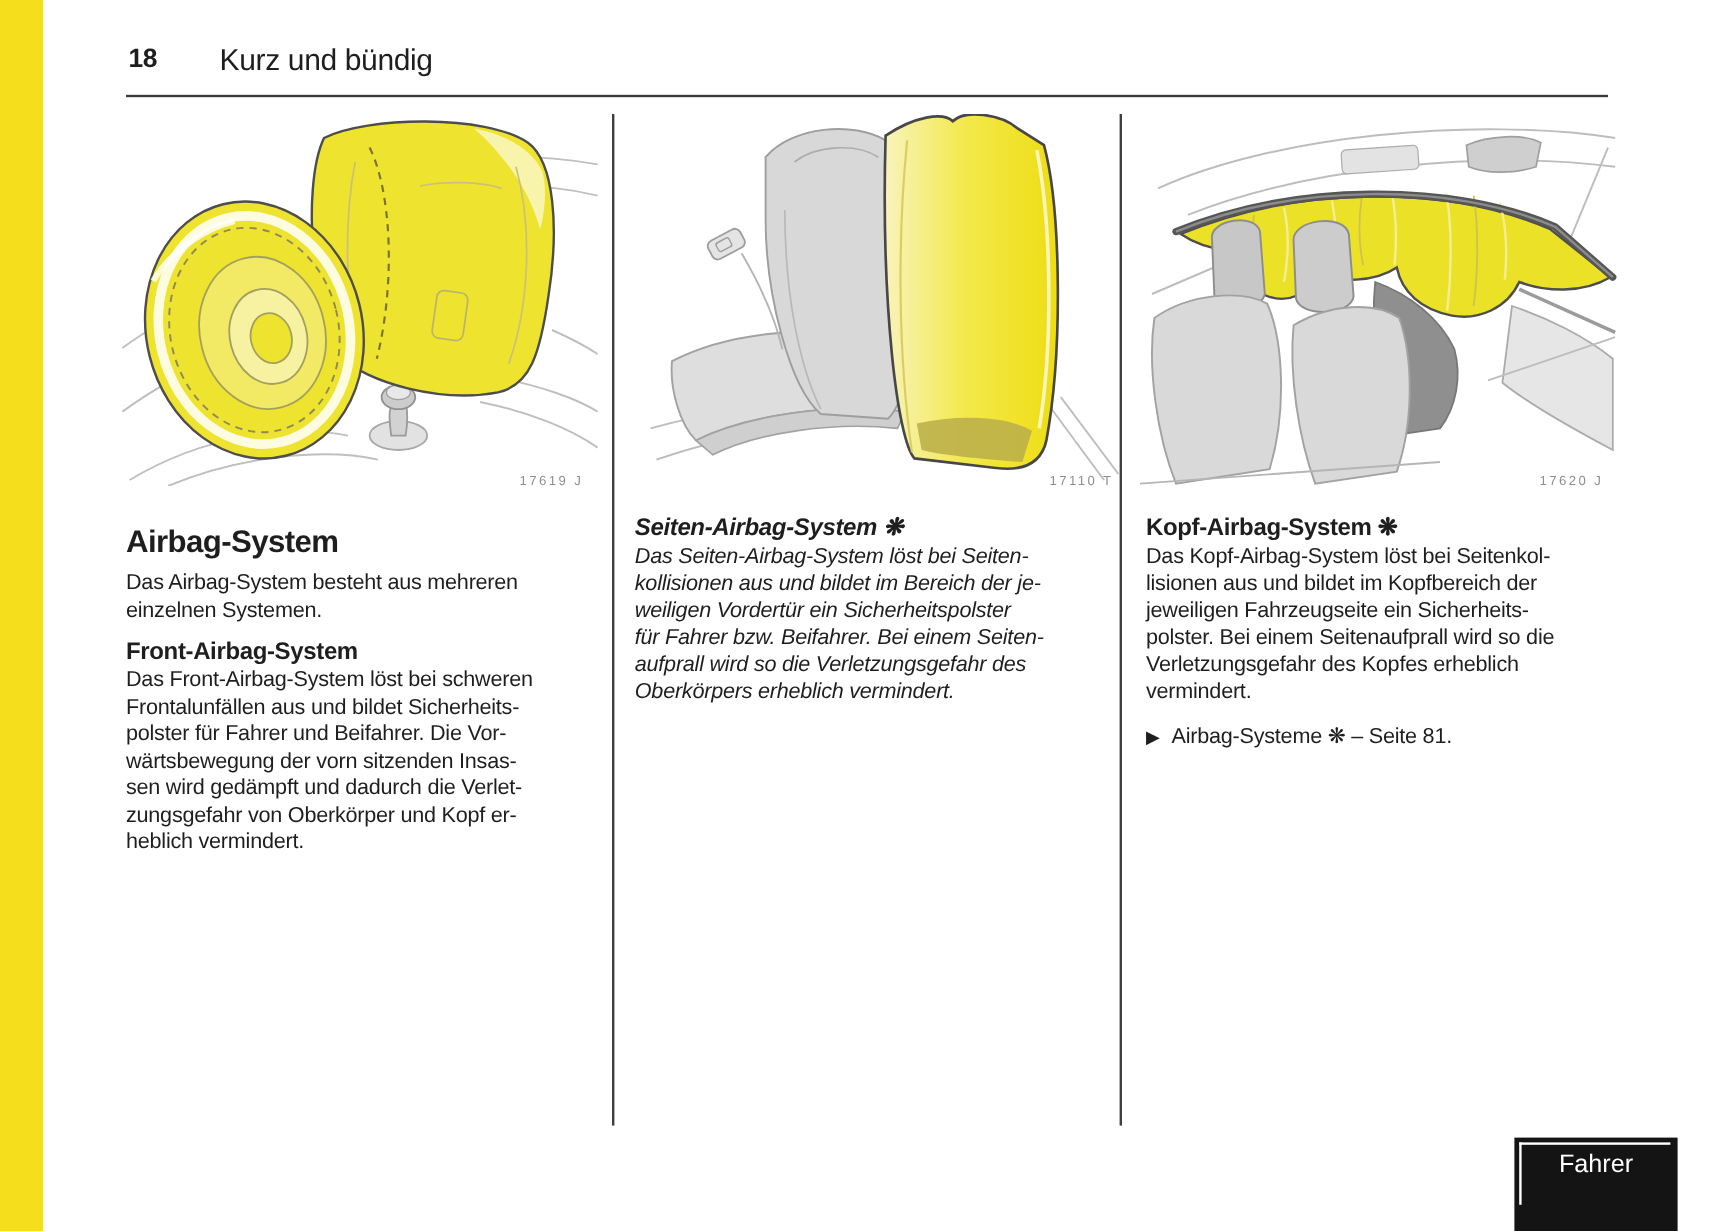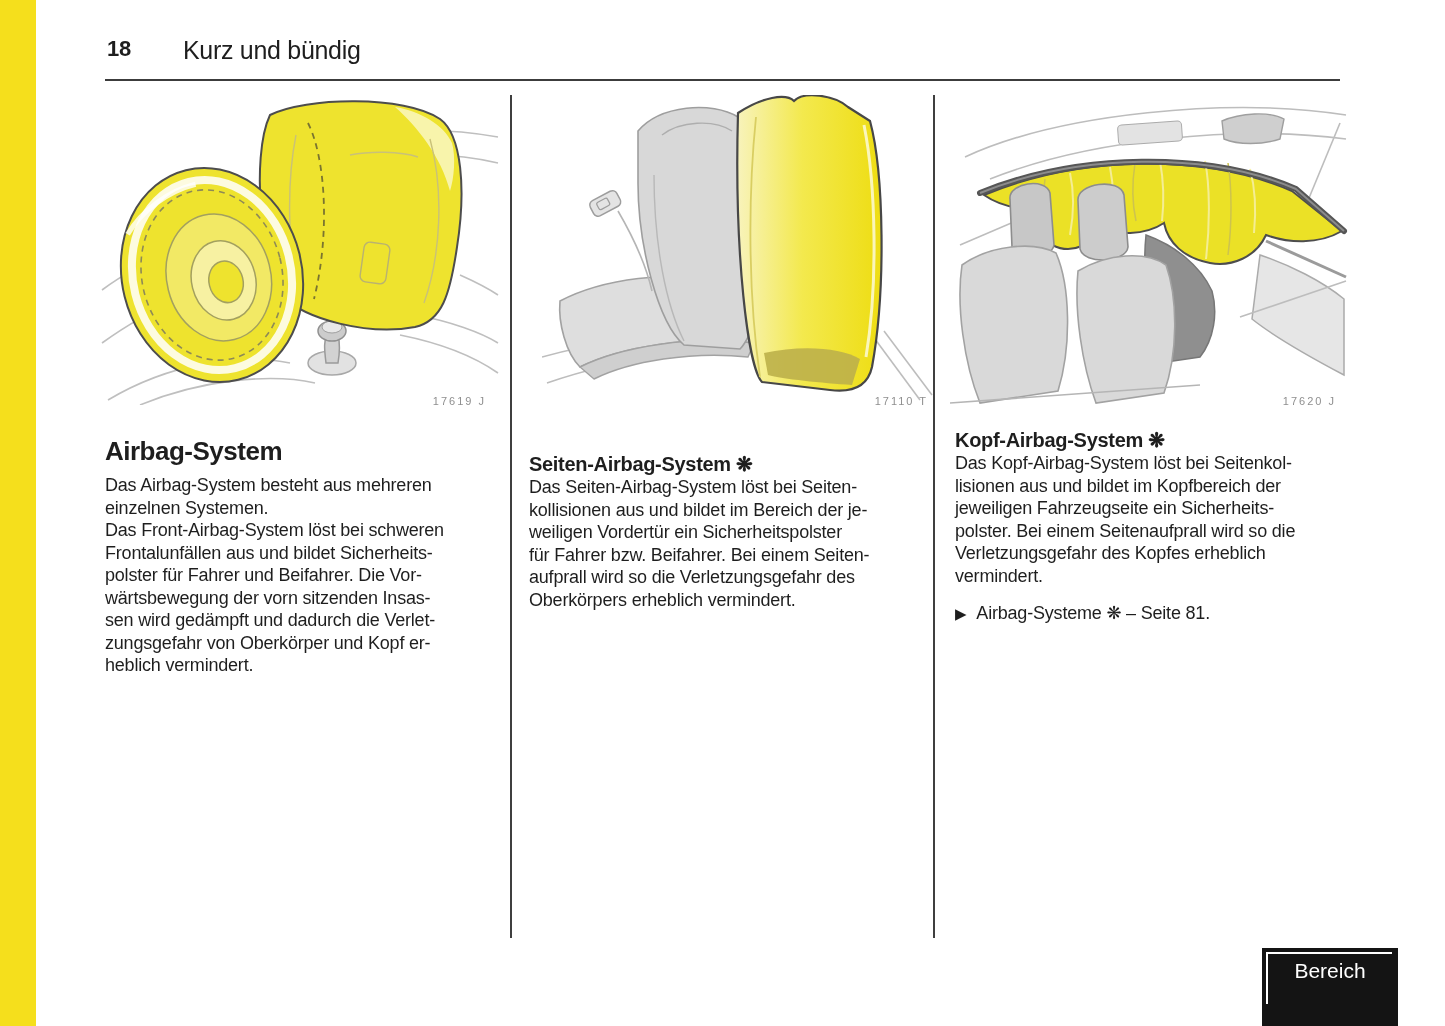--- a/index.html
+++ b/index.html
@@ -9,21 +9,21 @@
   .pagenum{position:absolute;left:107px;top:36px;font-size:22px;font-weight:bold;letter-spacing:-0.3px;}
   .chapter{position:absolute;left:183px;top:36px;font-size:25px;font-weight:normal;letter-spacing:-0.3px;}
   .rule{position:absolute;left:105px;top:79px;width:1235px;height:2px;background:#3c3c3c;}
   .vdiv{position:absolute;top:95px;width:2px;height:843px;background:#3f3f3f;}
   .vdiv.d1{left:510px;} .vdiv.d2{left:933px;}
   .fig{position:absolute;top:95px;width:400px;height:310px;}
   .fig.f1{left:100px;} .fig.f2{left:542px;} .fig.f3{left:950px;text-align:center;}
   .fig svg{width:100%;height:100%;display:block;}
   .figcap{position:absolute;right:14px;bottom:-2px;font-size:11px;color:#8f8f8f;letter-spacing:2px;white-space:pre;}
   .col{position:absolute;width:400px;font-size:18px;line-height:22.5px;letter-spacing:-0.2px;}
-  .col.c1{left:105px;top:436px;} .col.c2{left:529px;top:452px;} .col.c3{left:955px;top:428px;}
+  .col.c1{left:105px;top:436px;} .col.c2{left:529px;top:428px;font-style:italic;} .col.c3{left:955px;top:428px;}
   .h1{font-size:26px;font-weight:bold;letter-spacing:-0.5px;line-height:30px;margin:0 0 8px 0;}
   .h2{font-size:20px;font-weight:bold;letter-spacing:-0.3px;line-height:24px;margin:0;}
   .h2.spaced{margin-top:12px;}
   .body-text{margin:0;white-space:pre;}
   .ref{margin-top:15px;display:flex;align-items:baseline;gap:10px;cursor:pointer;}
   .ref .tri{font-size:15px;}
   .inhalt{position:absolute;left:1262px;top:948px;width:136px;height:78px;background:#141414;
           border:none;padding:0;cursor:pointer;}
   .inhalt .hl-top{position:absolute;left:4px;right:6px;top:4px;height:2px;background:#ffffff;}
   .inhalt .hl-left{position:absolute;left:4px;top:4px;width:2px;height:52px;background:#ffffff;}
@@ -156,20 +156,21 @@
     <span class="figcap">17620 J</span>
   </div>
 
   <div class="vdiv d1"></div>
   <div class="vdiv d2"></div>
 
   <section class="col c1">
     <h2 class="h1">Airbag-System</h2>
     <p class="body-text">Das Airbag-System besteht aus mehreren
 einzelnen Systemen.</p>
+    <h3 class="h2 spaced">Front-Airbag-System</h3>
     <p class="body-text">Das Front-Airbag-System löst bei schweren
 Frontalunfällen aus und bildet Sicherheits-
 polster für Fahrer und Beifahrer. Die Vor-
 wärtsbewegung der vorn sitzenden Insas-
 sen wird gedämpft und dadurch die Verlet-
 zungsgefahr von Oberkörper und Kopf er-
 heblich vermindert.</p>
   </section>
 
   <section class="col c2">
@@ -192,16 +193,16 @@
 vermindert.</p>
     <div class="ref">
       <span class="tri">▶</span>
       <span>Airbag-Systeme ❋ – Seite 81.</span>
     </div>
   </section>
 
   <button class="inhalt">
     <span class="hl-top"></span>
     <span class="hl-left"></span>
-    <span class="lbl">Bereich</span>
+    <span class="lbl">Fahrer</span>
   </button>
 
 </div>
 
 </body></html>

